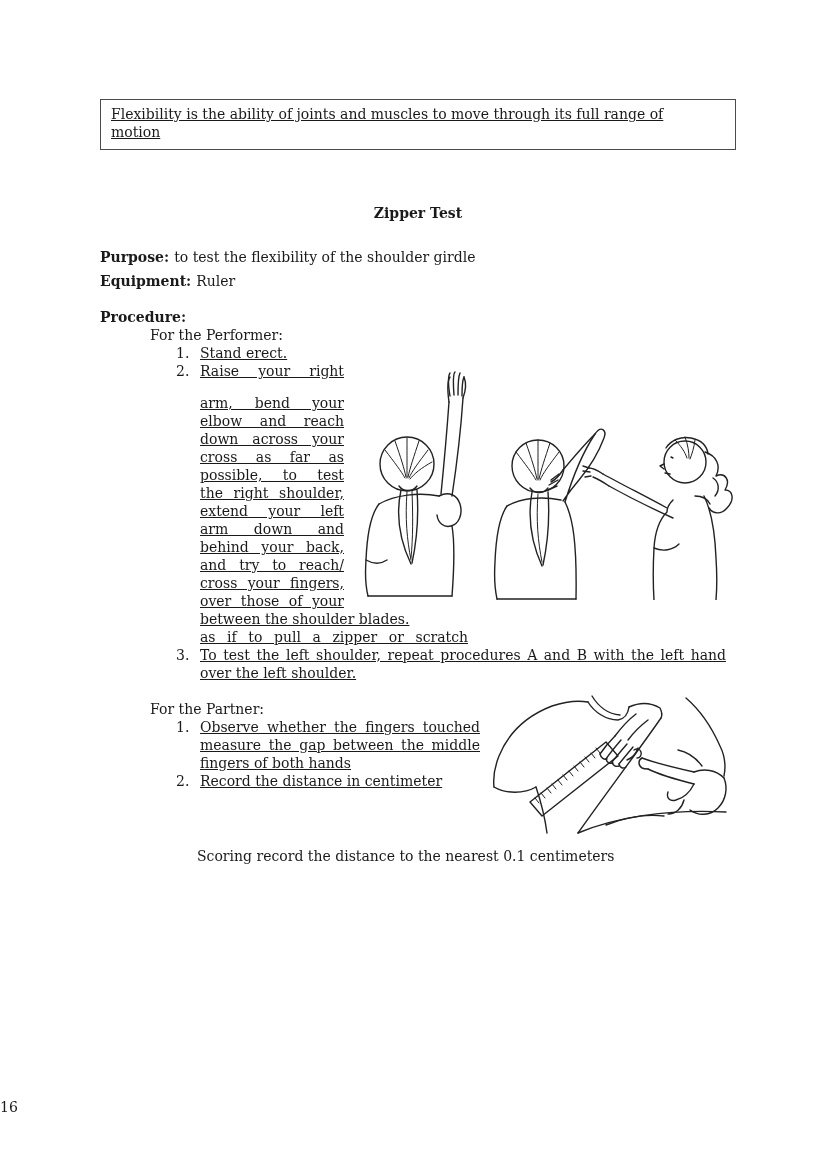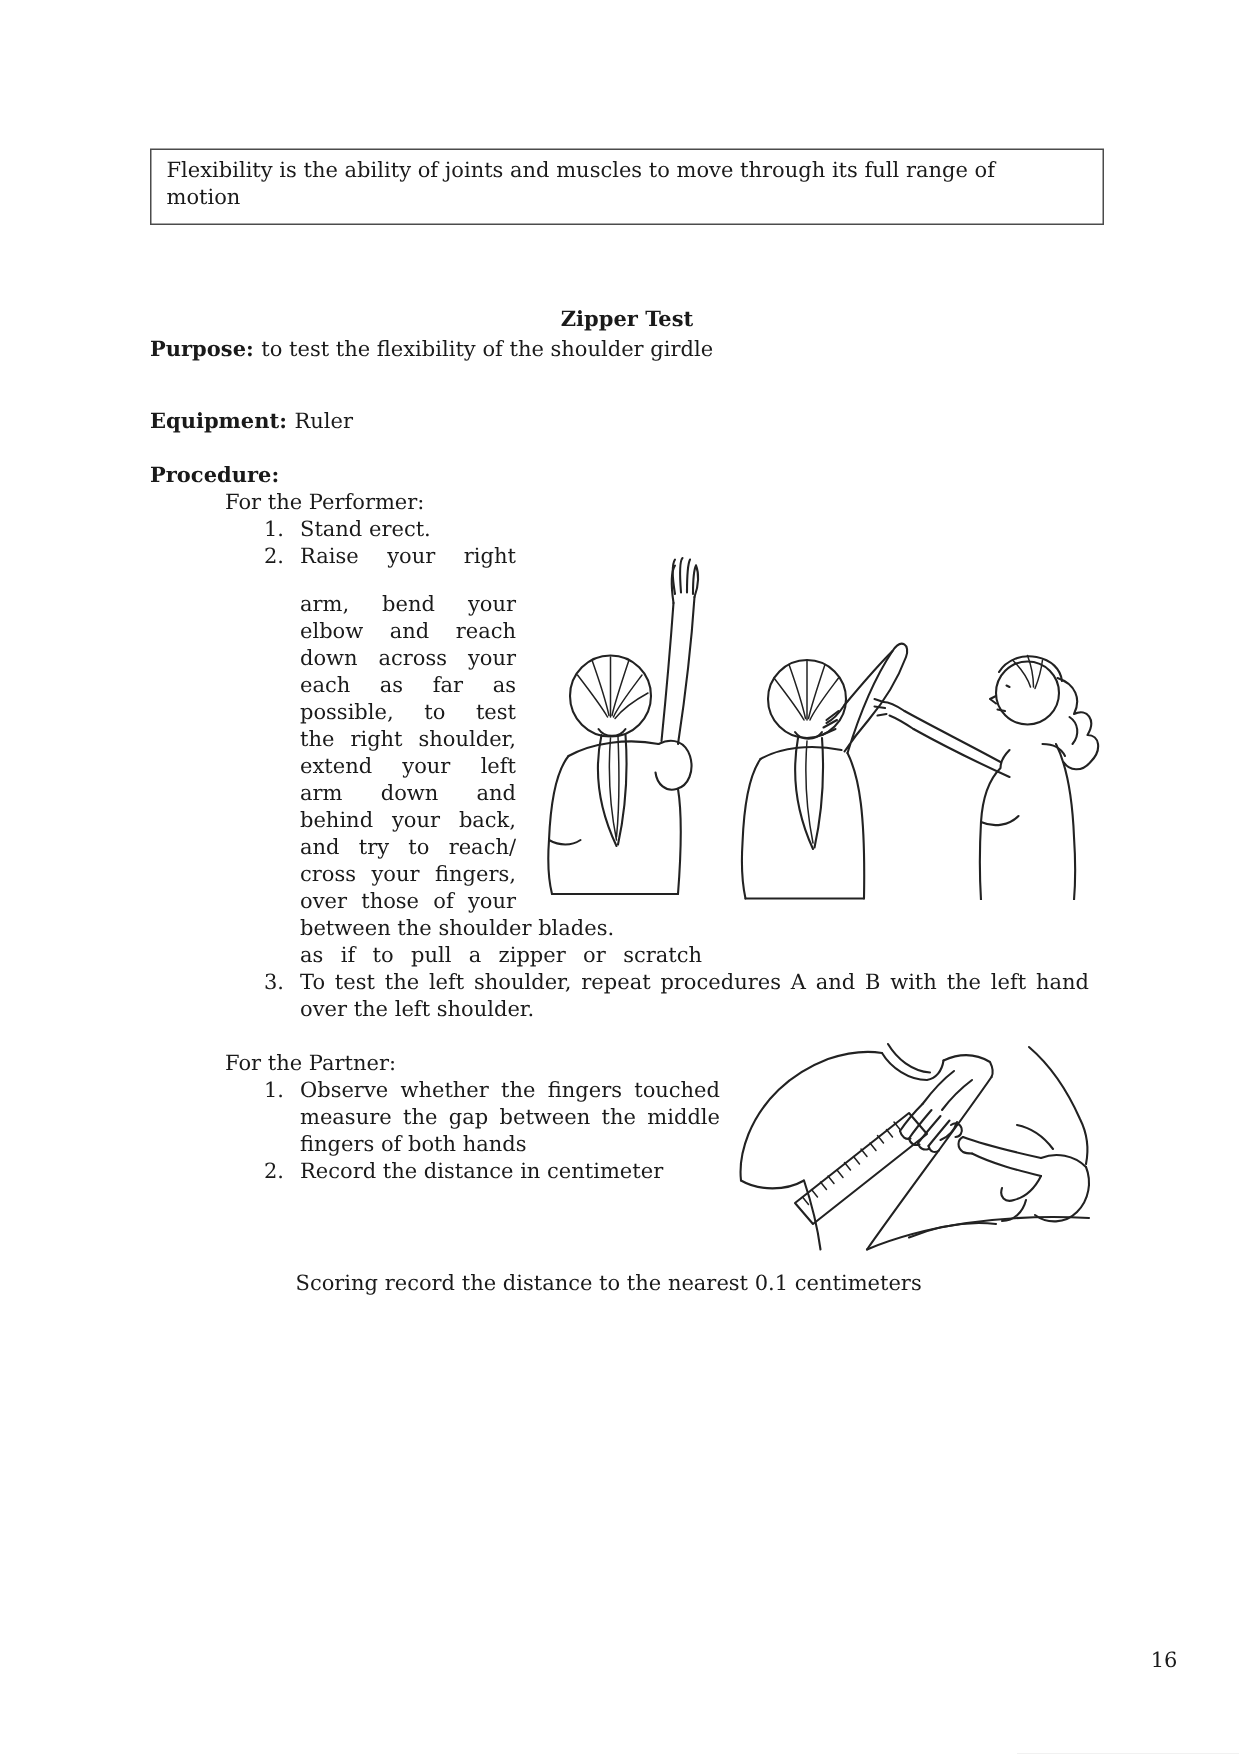--- a/index.html
+++ b/index.html
@@ -10,41 +10,41 @@
            padding:5px 10px 8px 10px;line-height:19px;}
   .doc-title{left:100px;top:204px;width:636px;text-align:center;font-weight:bold;line-height:18px;}
   .sec{left:100px;line-height:18px;}
   .sec-label{font-weight:bold;margin-right:5px;}
   .proc{left:150px;top:326px;width:586px;line-height:18px;}
   .group-heading{line-height:18px;}
   .partner-block{margin-top:18px;}
   .item{display:flex;align-items:flex-start;}
   .item-num{width:24px;flex:none;margin-left:26px;line-height:18px;}
   .item-body{flex:1;min-width:0;}
-  .tline{line-height:18px;}
+  .tline{line-height:18px;text-decoration:underline;}
   .just{text-align:justify;text-align-last:justify;}
   .scoring{left:197px;top:847px;line-height:18px;}
-  .pageno{left:0;top:1098px;width:785px;text-align:right;line-height:18px;}
+  .pageno{left:0;top:1098px;width:785px;text-align:left;line-height:18px;}
   svg.art{position:absolute;}
   .ink{stroke:#222222;fill:none;stroke-width:1.4;stroke-linecap:round;stroke-linejoin:round;}
   .ink-thin{stroke:#222222;fill:none;stroke-width:1;stroke-linecap:round;stroke-linejoin:round;}
 </style>
 </head>
 <body>
 
 <div class="page">
 
   <div class="abs def-box">
       <div class="tline">Flexibility is the ability of joints and muscles to move through its full range of</div>
       <div class="tline">motion</div>
     </div>
 
   <div class="abs doc-title">Zipper Test</div>
 
-  <div class="abs sec" style="top:224px;">
+  <div class="abs sec" style="top:248px;">
     <span class="sec-label">Purpose:</span><span>to test the flexibility of the shoulder girdle</span>
   </div>
   <div class="abs sec" style="top:272px;">
     <span class="sec-label">Equipment:</span><span>Ruler</span>
   </div>
   <div class="abs sec" style="top:308px;text-align:right;">
     <span class="sec-label">Procedure:</span>
   </div>
 
   <div class="abs proc">
@@ -56,21 +56,21 @@
           <div class="tline">Stand erect.</div>
         </div>
     </div>
     <div class="item">
       <span class="item-num">2.</span>
       <div class="item-body">
           <div class="tline just" style="width: 144px;">Raise your right</div>
           <div class="tline just" style="width: 144px; margin-top: 14px;">arm, bend your</div>
           <div class="tline just" style="width: 144px;">elbow and reach</div>
           <div class="tline just" style="width: 144px;">down across your</div>
-          <div class="tline just" style="width: 144px;">each as far as</div>
+          <div class="tline just" style="width: 144px;">cross as far as</div>
           <div class="tline just" style="width: 144px;">possible, to test</div>
           <div class="tline just" style="width: 144px;">the right shoulder,</div>
           <div class="tline just" style="width: 144px;">extend your left</div>
           <div class="tline just" style="width: 144px;">arm down and</div>
           <div class="tline just" style="width: 144px;">behind your back,</div>
           <div class="tline just" style="width: 144px;">and try to reach/</div>
           <div class="tline just" style="width: 144px;">cross your fingers,</div>
           <div class="tline just" style="width: 144px;">over those of your</div>
           <div class="tline" style="width: 268px;">between the shoulder blades.</div>
           <div class="tline just" style="width: 268px;">as if to pull a zipper or scratch</div>

